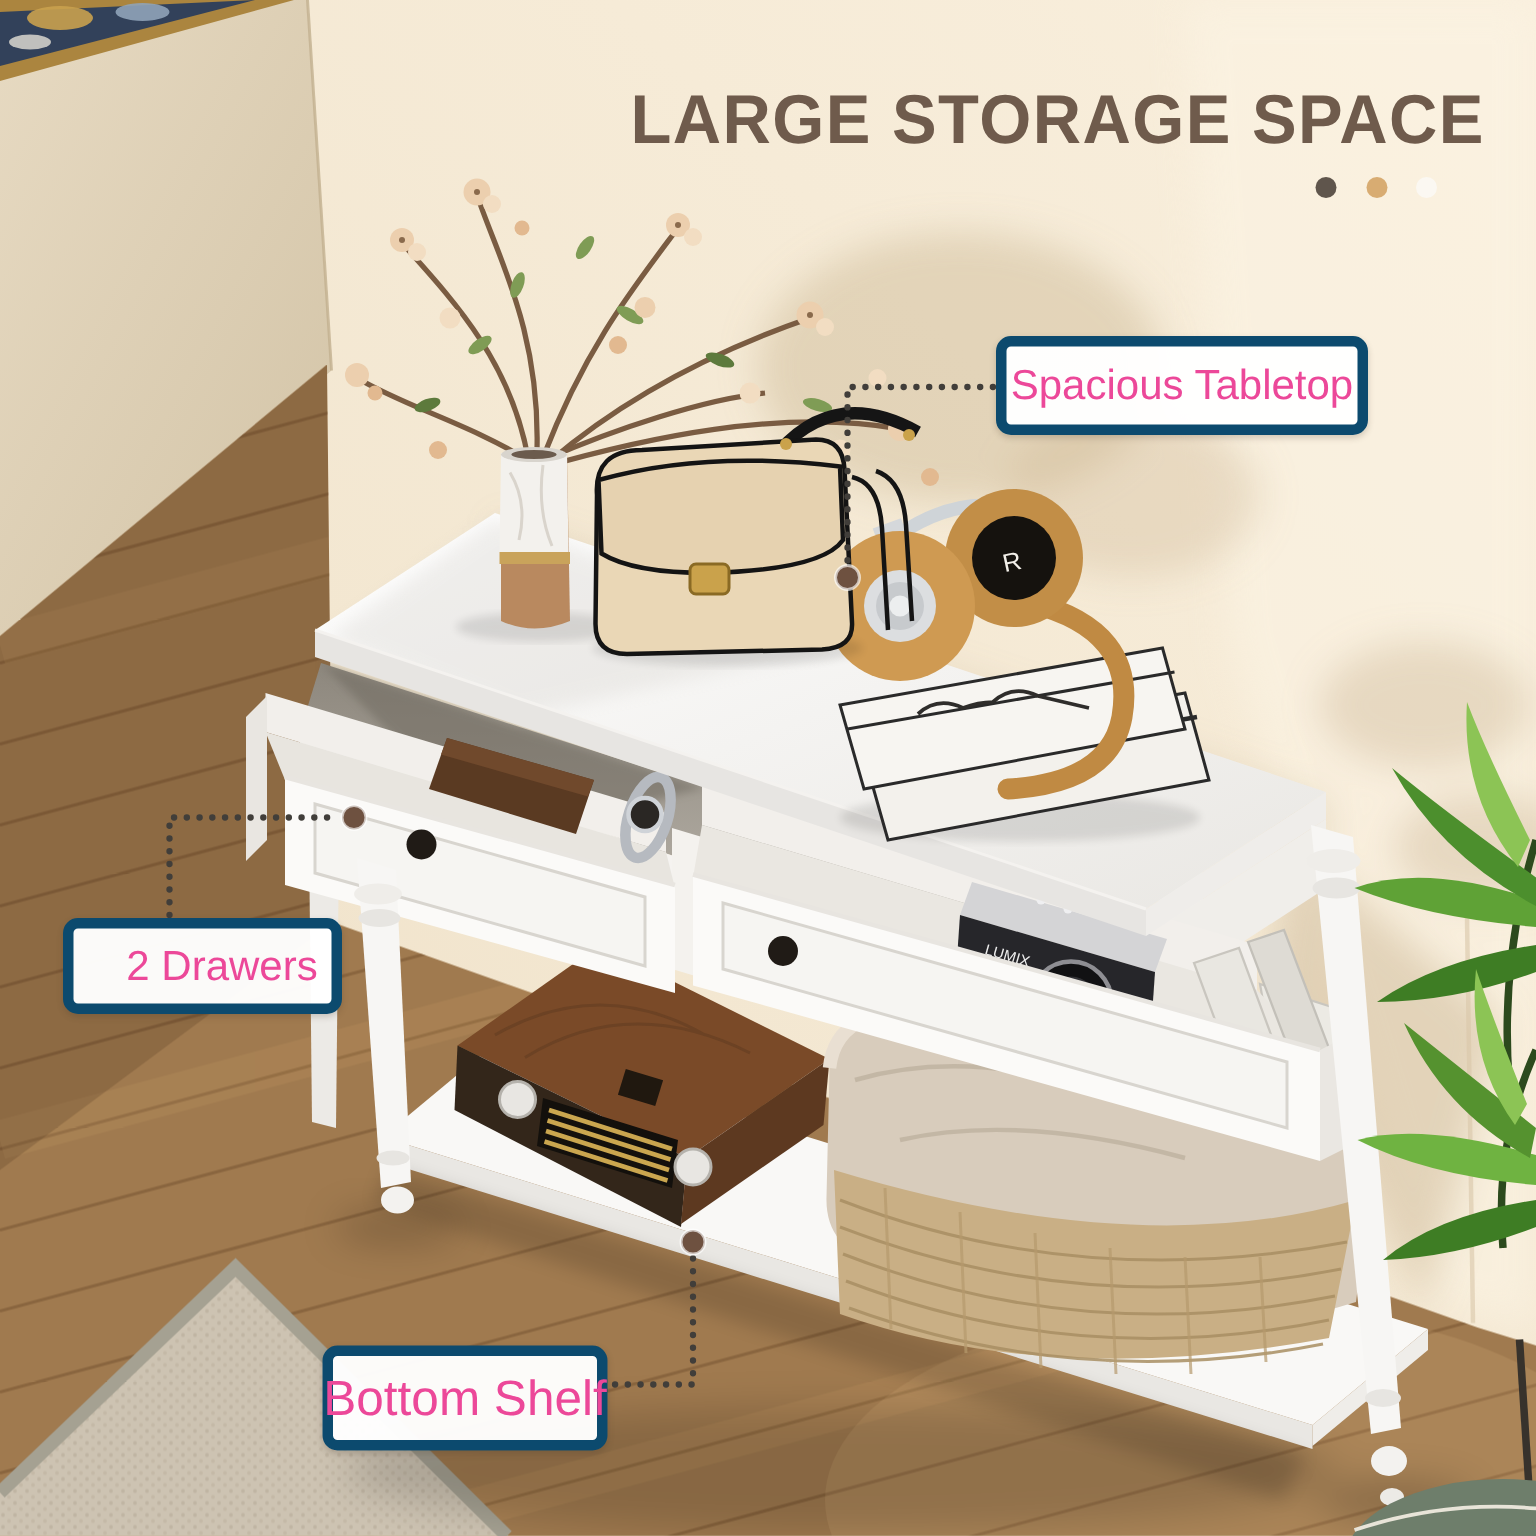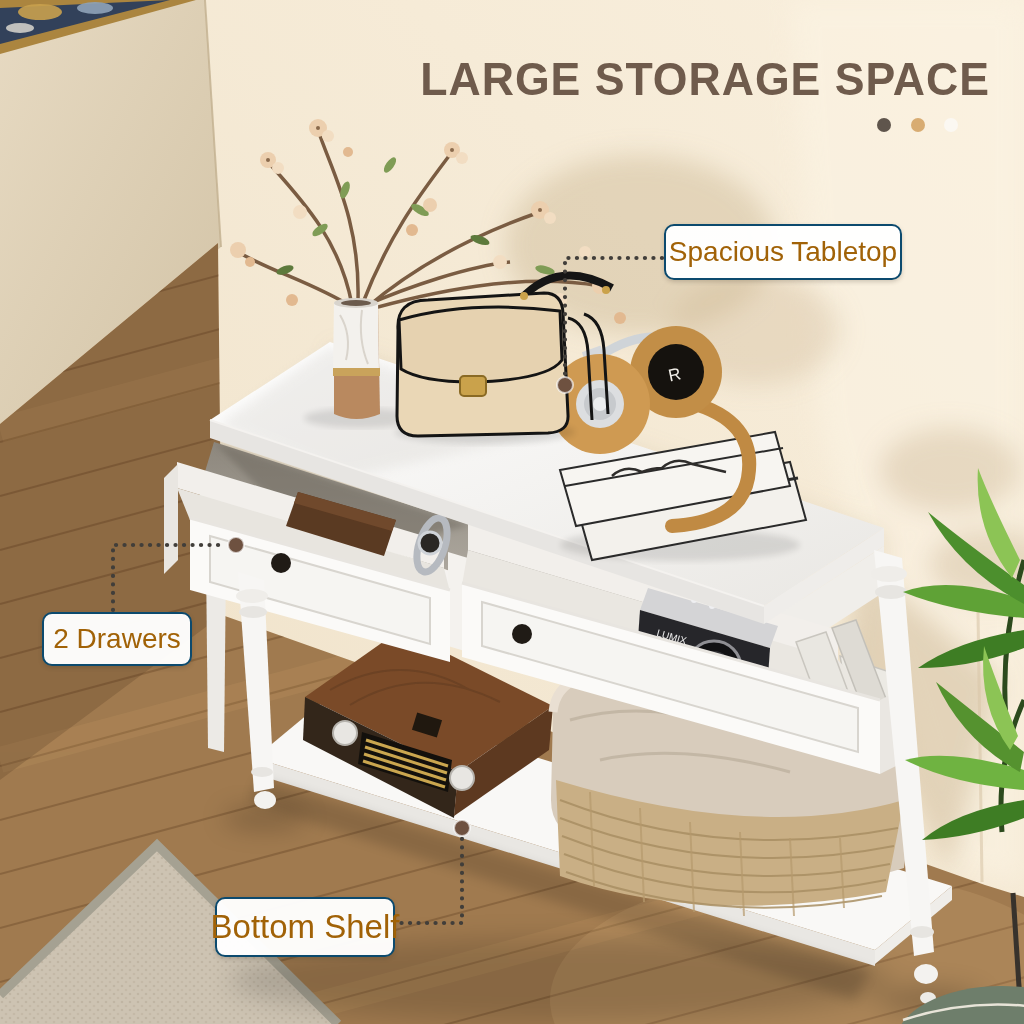--- a/index.html
+++ b/index.html
@@ -4,25 +4,25 @@
 <style>
   html,body{margin:0;padding:0;background:#e9e2d4;}
   .stage{position:relative;width:1024px;height:1024px;overflow:hidden;
          font-family:"Liberation Sans",sans-serif;background:#f3e9d6;}
   .stage svg.scene{position:absolute;left:0;top:0;}
   svg.overlay{position:absolute;left:0;top:0;pointer-events:none;}
   .headline{position:absolute;left:412px;top:52px;width:552px;text-align:center;
             font-size:46px;font-weight:bold;letter-spacing:1px;color:#6f5b4c;
             transform:scaleX(.97);transform-origin:center;white-space:nowrap;}
   .callout{position:absolute;display:flex;align-items:center;justify-content:center;
-           background:rgba(255,255,255,.97);border:2px solid #0c4a6e;border-radius:10px;
-           color:#a16207;font-size:28px;box-shadow:0 2px 4px rgba(70,55,40,.22);
+           background:rgba(255,255,255,.97);border:7px solid #0c4a6e;border-radius:10px;
+           color:#ec4899;font-size:28px;box-shadow:0 2px 4px rgba(70,55,40,.22);
            white-space:nowrap;}
   .callout.tabletop{left:664px;top:224px;width:234px;height:52px;}
-  .callout.drawers{left:42px;top:612px;width:146px;height:50px;}
+  .callout.drawers{left:42px;top:612px;width:146px;height:50px;padding-left:26px;}
   .callout.shelf{left:215px;top:897px;width:176px;height:56px;font-size:33px;}
 </style>
 </head>
 <body>
 
 <div class="stage">
 
 <svg class="scene" width="1024" height="1024" viewBox="0 0 1024 1024">
   <defs>
     <linearGradient id="wallGrad" x1="1" y1="0" x2="0" y2="1">

